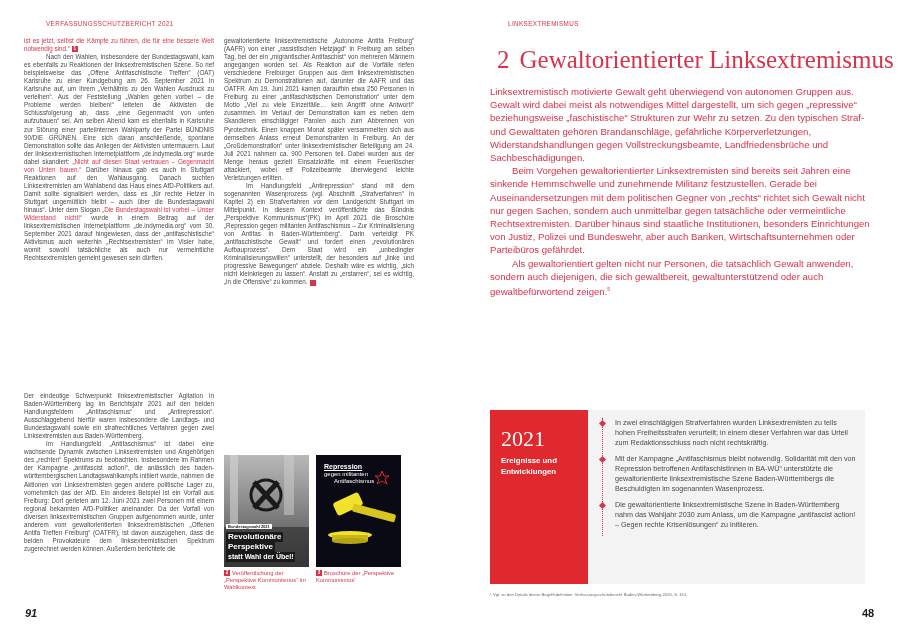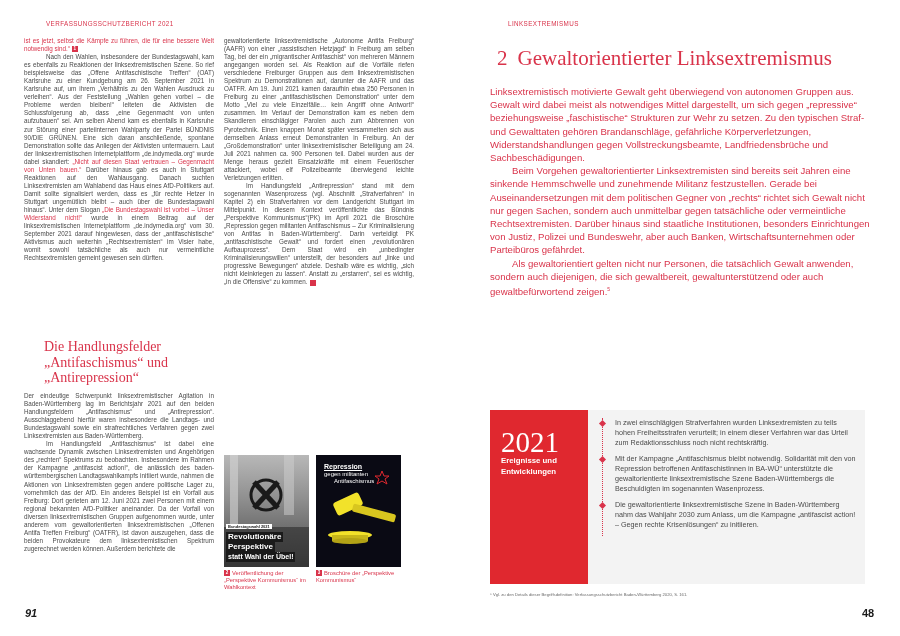--- a/index.html
+++ b/index.html
@@ -37,38 +37,38 @@
     position: absolute; top: 455px; width: 85px;
   }
   .fig-img { width: 85px; height: 112px; position: relative; overflow: hidden; text-decoration: underline; }
   .fig-img-1 { background: linear-gradient(180deg, #b8b8b8 0%, #8e8e8e 40%, #6a6a6a 70%, #4a4a4a 100%); }
   .fig-img-2 { background: #0a0a14; }
   .caption { font-size: 5.8px; line-height: 7.2px; color: #d9334a; margin-top: 3px; }
   .caption .marker { margin-left: 0; margin-right: 2px; }
 
   .chapter-title {
     position: absolute; left: 47px; top: 46px; font-family: "Liberation Serif", serif;
-    font-size: 21px; color: #d9334a; white-space: nowrap;
+    font-size: 25px; color: #d9334a; white-space: nowrap;
   }
   .chapter-title .num { margin-right: 10px; }
   .lead {
     position: absolute; left: 40px; top: 85px; width: 385px; font-size: 9.6px; line-height: 13.2px;
     color: #d9334a;
   }
   .lead p { margin: 0; }
   .lead p.indent { text-indent: 22px; }
   .lead sup { font-size: 5px; }
   .box {
     position: absolute; left: 40px; top: 410px; width: 375px; height: 174px; background: #f3f3f3;
   }
   .box-left {
     position: absolute; left: 0; top: 0; width: 98px; height: 174px; background: #e0282f; color: #fff;
   }
   .box-year {
-    position: absolute; left: 11px; top: 16px; font-family: "Liberation Serif", serif; font-size: 29px;
+    position: absolute; left: 11px; top: 16px; font-family: "Liberation Serif", serif; font-size: 22px;
   }
   .box-label {
     position: absolute; left: 11px; top: 46px; font-size: 7.8px; line-height: 10.5px; font-weight: bold; width: 80px;
   }
   .box-list {
     position: absolute; left: 112px; top: 8px; width: 255px; margin: 0; padding: 0; list-style: none;
     border-left: 1px dotted #d9334a;
   }
   .box-list li {
     position: relative; font-size: 7.2px; line-height: 10px; color: #4a4a4a; padding-left: 12px;
@@ -86,21 +86,20 @@
 <body>
 
 <div class="page page-left">
   <div class="running-head" style="left:46px;">VERFASSUNGSSCHUTZBERICHT 2021</div>
 
   <div class="col" style="left:24px; top:37px; width:190px;">
     <p><span class="red">ist es jetzt, selbst die Kämpfe zu führen, die für eine bessere Welt notwendig sind.“</span><span class="marker">1</span></p>
     <p class="indent"><span>Nach den Wahlen, insbesondere der Bundestagswahl, kam es ebenfalls zu Reaktionen der linksextremistischen Szene. So rief beispielsweise das „Offene Antifaschistische Treffen“ (OAT) Karlsruhe zu einer Kundgebung am 26. September 2021 in Karlsruhe auf, um ihrem „Verhältnis zu den Wahlen Ausdruck zu verleihen“. Aus der Feststellung „Wahlen gehen vorbei – die Probleme werden bleiben!“ leiteten die Aktivisten die Schlussfolgerung ab, dass „eine Gegenmacht von unten aufzubauen“ sei. Am selben Abend kam es ebenfalls in Karlsruhe zur Störung einer parteiinternen Wahlparty der Partei BÜNDNIS 90/DIE GRÜNEN. Eine sich daran anschließende, spontane Demonstration sollte das Anliegen der Aktivisten untermauern. Laut der linksextremistischen Internetplattform „de.indymedia.org“ wurde dabei skandiert: </span><span class="red">„Nicht auf diesen Staat vertrauen – Gegenmacht von Unten bauen.“</span><span> Darüber hinaus gab es auch in Stuttgart Reaktionen auf den Wahlausgang. Danach suchten Linksextremisten am Wahlabend das Haus eines AfD-Politikers auf. Damit sollte signalisiert werden, dass es „für rechte Hetzer in Stuttgart ungemütlich bleibt – auch über die Bundestagswahl hinaus“. Unter dem Slogan </span><span class="red">„Die Bundestagswahl ist vorbei – Unser Widerstand nicht!“</span><span> wurde in einem Beitrag auf der linksextremistischen Internetplattform „de.indymedia.org“ vom 30. September 2021 darauf hingewiesen, dass der „antifaschistische“ Aktivismus auch weiterhin „Rechtsextremisten“ im Visier habe, womit sowohl tatsächliche als auch nur vermeintliche Rechtsextremisten gemeint gewesen sein dürften.</span></p>
   </div>
 
-  <div class="section-heading">Die Handlungsfelder „Antifaschismus“ und „Antirepression“</div>
 
   <div class="col" style="left:24px; top:392px; width:190px;">
     <p>Der eindeutige Schwerpunkt linksextremistischer Agitation in Baden-Württemberg lag im Berichtsjahr 2021 auf den beiden Handlungsfeldern „Antifaschismus“ und „Antirepression“. Ausschlaggebend hierfür waren insbesondere die Landtags- und Bundestagswahl sowie ein strafrechtliches Verfahren gegen zwei Linksextremisten aus Baden-Württemberg.</p>
     <p class="indent">Im Handlungsfeld „Antifaschismus“ ist dabei eine wachsende Dynamik zwischen Linksextremisten und Angehörigen des „rechten“ Spektrums zu beobachten. Insbesondere im Rahmen der Kampagne „antifascist action!“, die anlässlich des baden-württembergischen Landtagswahlkampfs initiiert wurde, nahmen die Aktionen von Linksextremisten gegen andere politische Lager zu, vornehmlich das der AfD. Ein anderes Beispiel ist ein Vorfall aus Freiburg: Dort gerieten am 12. Juni 2021 zwei Personen mit einem regional bekannten AfD-Politiker aneinander. Da der Vorfall von diversen linksextremistischen Gruppen aufgenommen wurde, unter anderem vom gewaltorientierten linksextremistischen „Offenen Antifa Treffen Freiburg“ (OATFR), ist davon auszugehen, dass die beiden Provokateure dem linksextremistischen Spektrum zugerechnet werden können. Außerdem berichtete die</p>
   </div>
 
   <div class="col" style="left:224px; top:37px; width:190px;">
     <p>gewaltorientierte linksextremistische „Autonome Antifa Freiburg“ (AAFR) von einer „rassistischen Hetzjagd“ in Freiburg am selben Tag, bei der ein „migrantischer Antifaschist“ von mehreren Männern angegangen worden sei. Als Reaktion auf die Vorfälle riefen verschiedene Freiburger Gruppen aus dem linksextremistischen Spektrum zu Demonstrationen auf, darunter die AAFR und das OATFR. Am 19. Juni 2021 kamen daraufhin etwa 250 Personen in Freiburg zu einer „antifaschistischen Demonstration“ unter dem Motto „Viel zu viele Einzelfälle… kein Angriff ohne Antwort!“ zusammen. Im Verlauf der Demonstration kam es neben dem Skandieren einschlägiger Parolen auch zum Abbrennen von Pyrotechnik. Einen knappen Monat später versammelten sich aus demselben Anlass erneut Demonstranten in Freiburg. An der „Großdemonstration“ unter linksextremistischer Beteiligung am 24. Juli 2021 nahmen ca. 900 Personen teil. Dabei wurden aus der Menge heraus gezielt Einsatzkräfte mit einem Feuerlöscher attackiert, wobei elf Polizeibeamte überwiegend leichte Verletzungen erlitten.</p>
     <p class="indent"><span>Im Handlungsfeld „Antirepression“ stand mit dem sogenannten Wasenprozess (vgl. Abschnitt „Strafverfahren“ in Kapitel 2) ein Strafverfahren vor dem Landgericht Stuttgart im Mittelpunkt. In diesem Kontext veröffentlichte das Bündnis „Perspektive Kommunismus“(PK) im April 2021 die Broschüre „Repression gegen militanten Antifaschismus – Zur Kriminalisierung von Antifas in Baden-Württemberg“. Darin verteidigt PK „antifaschistische Gewalt“ und fordert einen „revolutionären Aufbauprozess“. Dem Staat wird ein „unbedingter Kriminalisierungswillen“ unterstellt, der besonders auf „linke und progressive Bewegungen“ abziele. Deshalb wäre es wichtig, „sich nicht kleinkriegen zu lassen“. Anstatt zu „erstarren“, sei es wichtig, „in die Offensive“ zu kommen.</span><span class="marker">3</span></p>
   </div>

